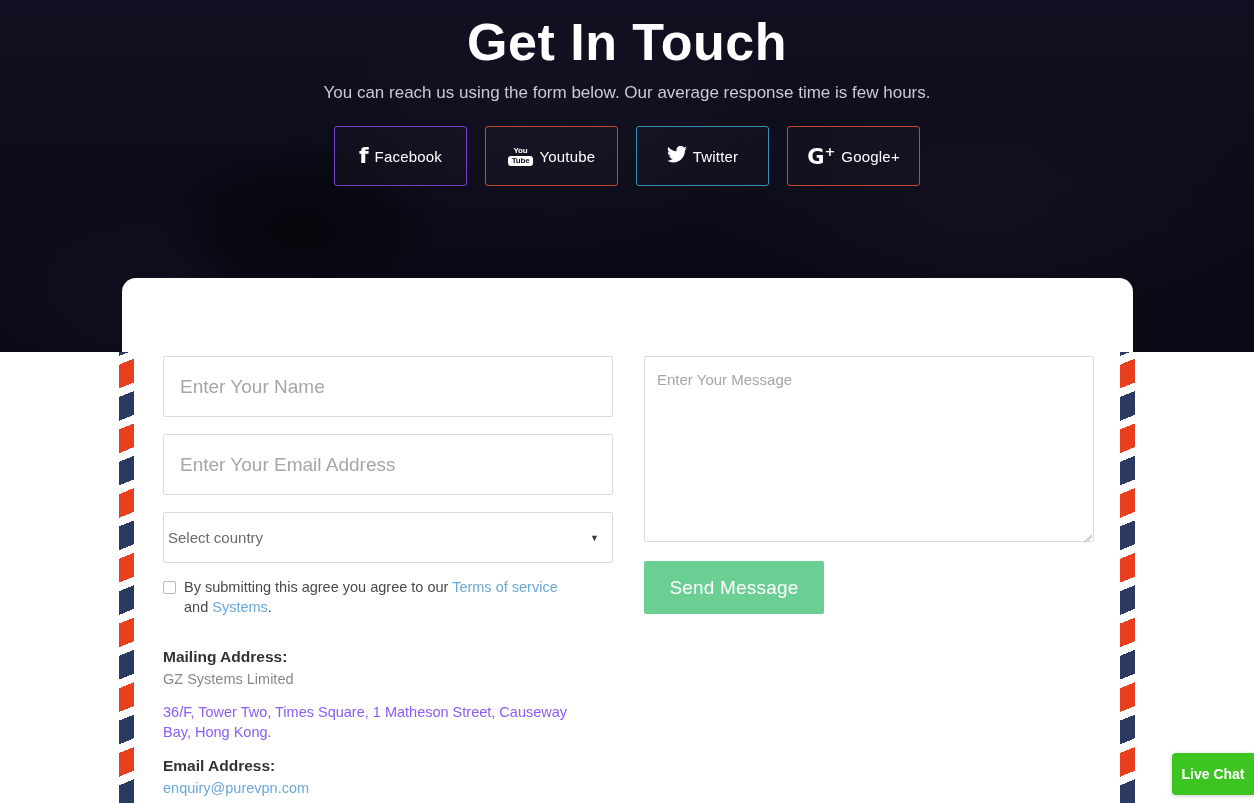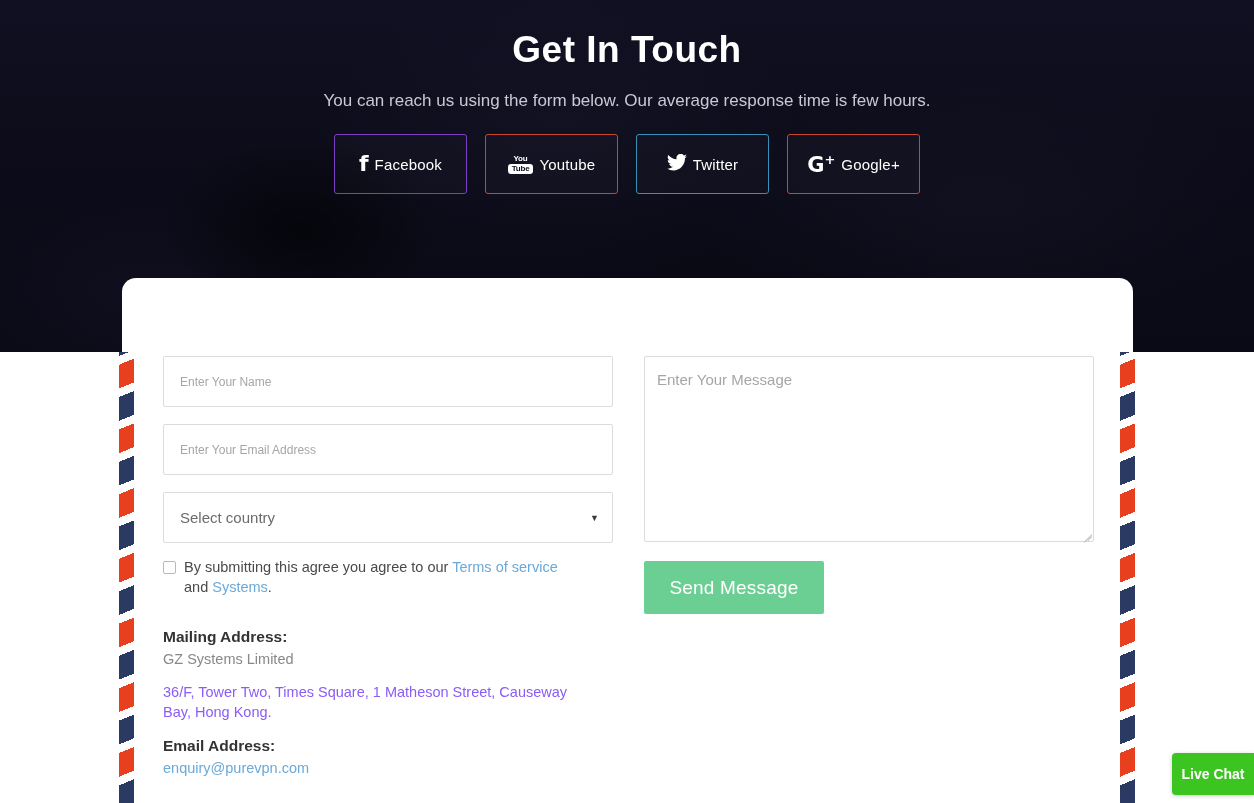--- a/index.html
+++ b/index.html
@@ -37,22 +37,22 @@
       linear-gradient(180deg, #101022 0%, #0c0c1a 45%, #0a0a16 100%);
   }
 
   .hero-inner {
     position: relative;
     z-index: 2;
     text-align: center;
   }
 
   .page-title {
-    margin-top: 16px;
-    font-size: 37px;
+    margin-top: 8px;
+    font-size: 52px;
     font-weight: bold;
     color: #ffffff;
     letter-spacing: 0.5px;
     line-height: 68px;
   }
 
   .page-subtitle {
     margin-top: 5px;
     font-size: 17px;
     color: #c9c9d4;
@@ -168,26 +168,26 @@
   .col-right {
     position: absolute;
     left: 522px;
     top: 78px;
     width: 450px;
   }
 
   .txt-input {
     display: block;
     width: 450px;
-    height: 51px;
+    height: 61px;
     border: 1px solid #dcdcdc;
     border-radius: 2px;
     padding: 0 16px;
     font-family: "Liberation Sans", sans-serif;
-    font-size: 12px;
+    font-size: 19px;
     color: #555;
     background: #fff;
     outline: none;
     margin-bottom: 17px;
   }
   .txt-input::placeholder { color: #a6a6a6; }
 
   .select-wrap {
     position: relative;
     width: 450px;
@@ -195,21 +195,21 @@
     margin-bottom: 14px;
   }
   .select-box {
     width: 450px;
     height: 51px;
     border: 1px solid #dcdcdc;
     border-radius: 2px;
     background: #fff;
     display: flex;
     align-items: center;
-    padding: 0 16px;
+    padding: 0 4px;
     font-size: 15px;
     color: #6b6b6b;
     cursor: pointer;
   }
   .select-caret {
     position: absolute;
     right: 14px;
     top: 50%;
     transform: translateY(-50%);
     font-size: 9px;

